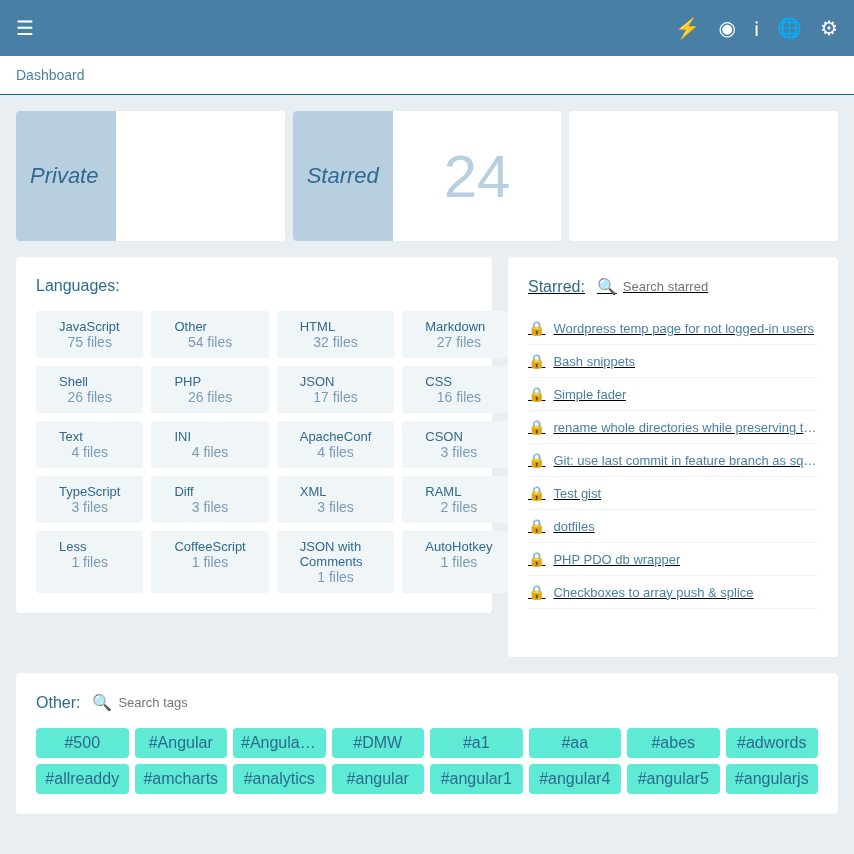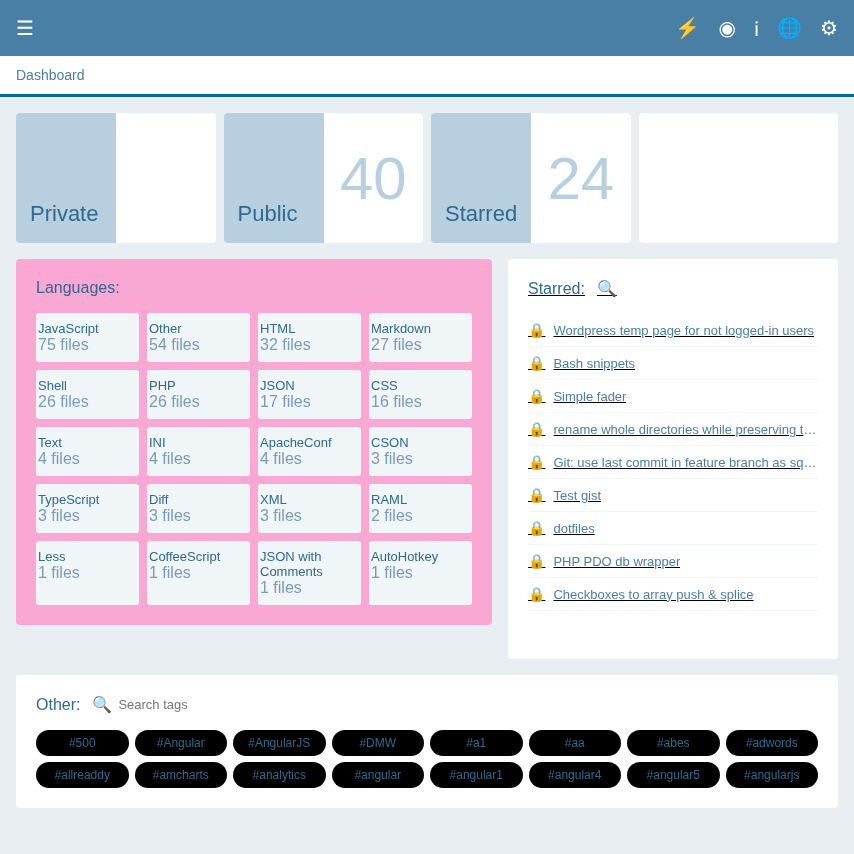--- a/index.html
+++ b/index.html
@@ -41,21 +41,21 @@
     }
     .lightning-icon {
       color: #f5a623;
       font-size: 20px;
     }
 
     
     .breadcrumb-bar {
       background: white;
       padding: 10px 16px;
-      border-bottom: 3px solid #0369a1;
+      border-bottom: 1px solid #0369a1;
     }
     .breadcrumb-text {
       color: #4a7fa5;
       font-size: 14px;
     }
 
     
     .main-content {
       padding: 16px;
     }
@@ -73,22 +73,23 @@
       min-width: 190px;
       height: 130px;
       display: flex;
       overflow: hidden;
       flex: 1;
     }
     .stat-card-label-section {
       background: #b8cfe0;
       padding: 16px 14px;
       display: flex;
-      align-items: flex-end;
+      align-items: center;
       min-width: 100px;
+      font-style: italic;
     }
     .stat-card-label {
       color: #2e6a8e;
       font-size: 22px;
       font-weight: 400;
       line-height: 1.2;
     }
     .stat-card-number-section {
       display: flex;
       align-items: center;
@@ -111,50 +112,51 @@
       min-width: 0;
     }
     .right-panel {
       width: 330px;
       flex-shrink: 0;
       text-decoration: underline;
     }
 
     
     .card {
-      background: #f9a8d4;
+      background: #ffffff;
       border-radius: 4px;
       padding: 20px;
       margin-bottom: 16px;
     }
     .card-title {
       color: #2e6a8e;
       font-size: 16px;
       margin-bottom: 16px;
     }
 
     .lang-grid {
       display: grid;
       grid-template-columns: repeat(4, 1fr);
       gap: 8px;
     }
     .lang-item {
       background: #f0f5f8;
       border-radius: 3px;
-      padding: 8px 2px;
+      padding: 8px 23px;
       cursor: pointer;
     }
     .lang-name {
       color: #2e6a8e;
       font-size: 13px;
       font-weight: 500;
     }
     .lang-count {
       color: #7a9bb5;
-      font-size: 16px;
+      font-size: 14px;
+      text-align: center;
     }
 
     
     .starred-card {
       background: white;
       border-radius: 4px;
       padding: 20px;
       height: 400px;
       overflow: hidden;
     }
@@ -228,25 +230,25 @@
     .tags-title {
       color: #2e6a8e;
       font-size: 16px;
     }
     .tags-grid {
       display: grid;
       grid-template-columns: repeat(8, 1fr);
       gap: 6px;
     }
     .tag-item {
-      background: #000000;
-      border-radius: 13px;
+      background: #5eead4;
+      border-radius: 4px;
       padding: 6px 8px;
       color: #2e6a8e;
-      font-size: 12px;
+      font-size: 16px;
       cursor: pointer;
       text-align: center;
       white-space: nowrap;
       overflow: hidden;
       text-overflow: ellipsis;
     }
   </style>
 </head>
 <body>
 
@@ -270,28 +272,20 @@
 <div class="main-content">
 
   <div class="stats-row">
     <div class="stat-card">
       <div class="stat-card-label-section">
         <span class="stat-card-label">Private</span>
       </div>
     </div>
     <div class="stat-card">
       <div class="stat-card-label-section">
-        <span class="stat-card-label">Public</span>
-      </div>
-      <div class="stat-card-number-section">
-        <span class="stat-card-number">40</span>
-      </div>
-    </div>
-    <div class="stat-card">
-      <div class="stat-card-label-section">
         <span class="stat-card-label">Starred</span>
       </div>
       <div class="stat-card-number-section">
         <span class="stat-card-number">24</span>
       </div>
     </div>
     <div class="stat-card">
       <div class="stat-card-number-section">
         <span class="stat-card-number"></span>
       </div>
@@ -387,20 +381,21 @@
           </div>
       </div>
     </div>
 
     <div class="right-panel">
       <div class="starred-card">
         <div class="starred-header">
           <span class="starred-title">Starred:</span>
           <div class="search-container">
             <span class="search-icon">🔍</span>
+            <input class="search-input" type="text" placeholder="Search starred" style="">
           </div>
         </div>
         <ul class="starred-list" id="starred-list">
         <li class="starred-item">
               <span class="lock-icon">🔒</span>
               <span class="starred-item-text">Wordpress temp page for not logged-in users</span>
             </li>
             <li class="starred-item">
               <span class="lock-icon">🔒</span>
               <span class="starred-item-text">Bash snippets</span>

